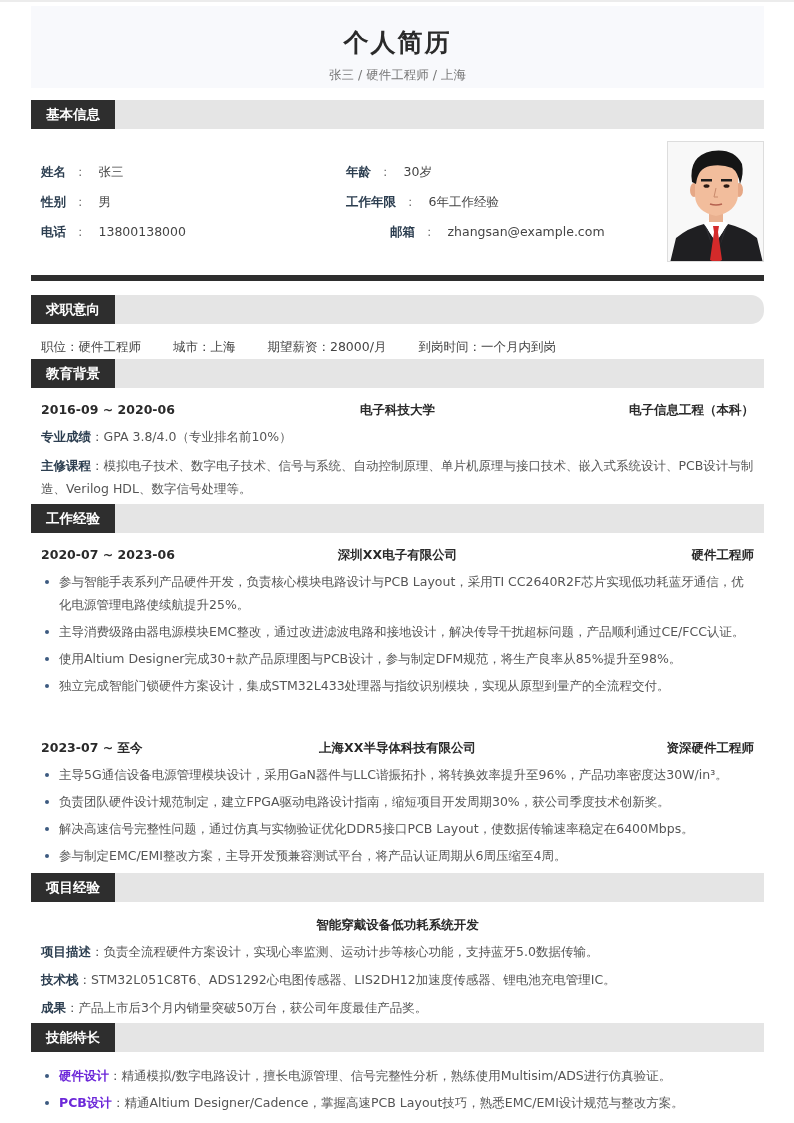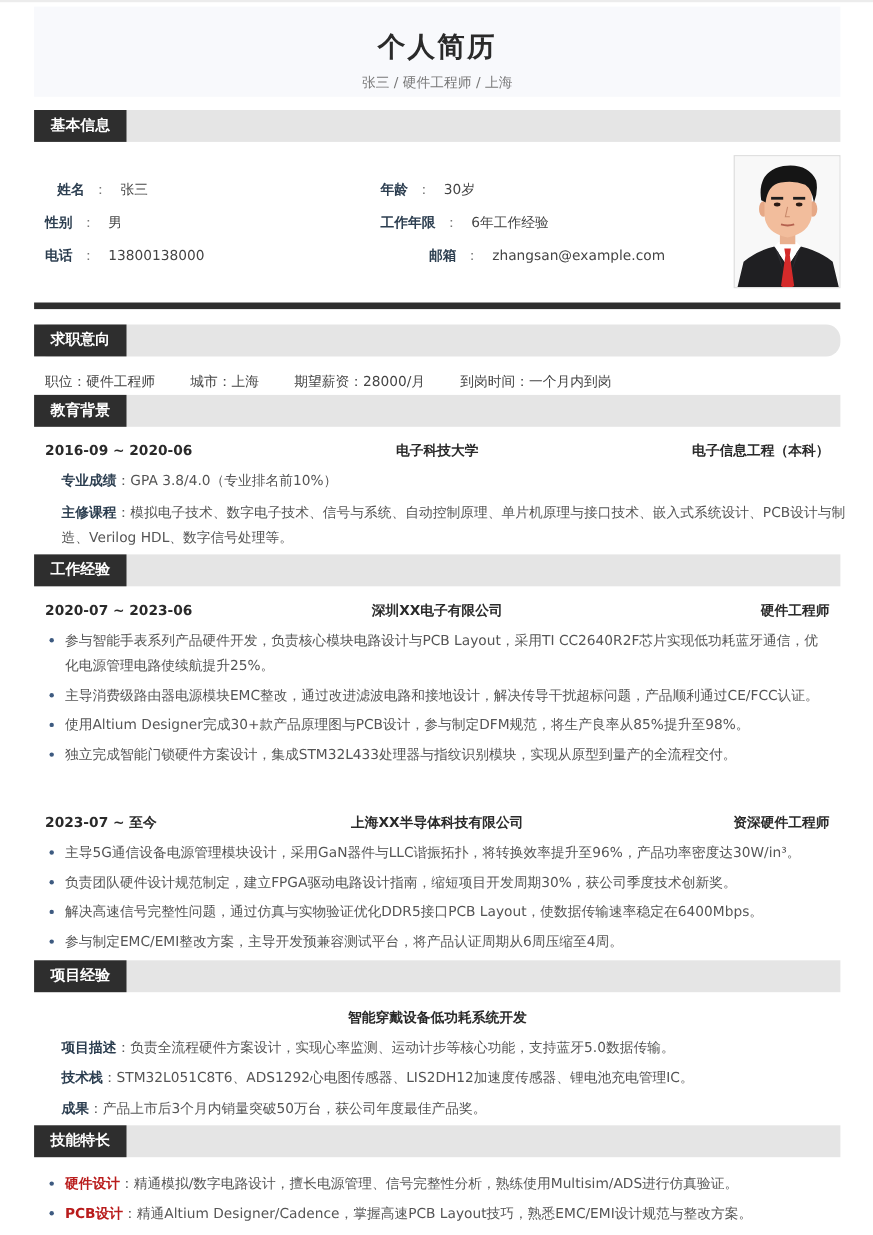--- a/index.html
+++ b/index.html
@@ -22,45 +22,45 @@
     .thick-divider { position: absolute; left: 31px; top: 273px; width: 733px; height: 6px; background: #2e2e2e; }
 
     .intent-row { position: absolute; left: 41px; top: 336px; height: 18px; line-height: 18px; font-size: 12.5px; color: #444; white-space: nowrap; }
     .intent-row span { margin-right: 28px; }
 
     .entry-head { position: absolute; left: 41px; width: 713px; height: 18px; line-height: 18px; font-weight: bold; color: #2a2a2a; font-size: 12.5px; }
     .entry-head .left { position: absolute; left: 0; }
     .entry-head .center { position: absolute; left: 0; right: 0; text-align: center; }
     .entry-head .right { position: absolute; right: 0; }
 
-    .text-line { position: absolute; left: 56px; width: 715px; font-size: 12.5px; line-height: 23px; color: #555; }
+    .text-line { position: absolute; left: 41px; width: 715px; font-size: 12.5px; line-height: 23px; color: #555; }
     .text-line .lbl { color: #2c3e50; font-weight: bold; }
 
     .bullets { position: absolute; left: 41px; width: 715px; list-style: none; }
     .bullets li { position: relative; padding-left: 18px; font-size: 12.5px; line-height: 23px; color: #555; margin-bottom: 4px; }
     .bullets li::before { content: ""; position: absolute; left: 4px; top: 10px; width: 4px; height: 4px; border-radius: 50%; background: #3d5a80; }
-    .bullets li .lbl { color: #b91c1c; font-weight: bold; text-align: center; }
+    .bullets li .lbl { color: #6d28d9; font-weight: bold; text-align: center; }
 
     .project-title { position: absolute; left: 41px; width: 713px; top: 914px; text-align: center; font-weight: bold; color: #2a2a2a; font-size: 12.5px; line-height: 18px; }
   </style>
 </head>
 <body>
 
 <div class="page">
 
   <div class="header">
     <div class="title">个人简历</div>
     <div class="subtitle">张三 / 硬件工程师 / 上海</div>
   </div>
 
   <div class="section-bar" style="top:98px;">
     <div class="tab">基本信息</div>
   </div>
 
-  <div class="info-row" style="left:52px; top:160px;text-align:right;">
+  <div class="info-row" style="left:41px; top:160px;text-align:right;">
     <span class="info-label">姓名</span><span class="info-colon">：</span><span class="info-value">张三</span>
   </div>
   <div class="info-row" style="left:41px; top:190px;">
     <span class="info-label">性别</span><span class="info-colon">：</span><span class="info-value">男</span>
   </div>
   <div class="info-row" style="left:41px; top:220px;">
     <span class="info-label">电话</span><span class="info-colon">：</span><span class="info-value">13800138000</span>
   </div>
   <div class="info-row" style="left:346px; top:160px;">
     <span class="info-label">年龄</span><span class="info-colon">：</span><span class="info-value">30岁</span>

